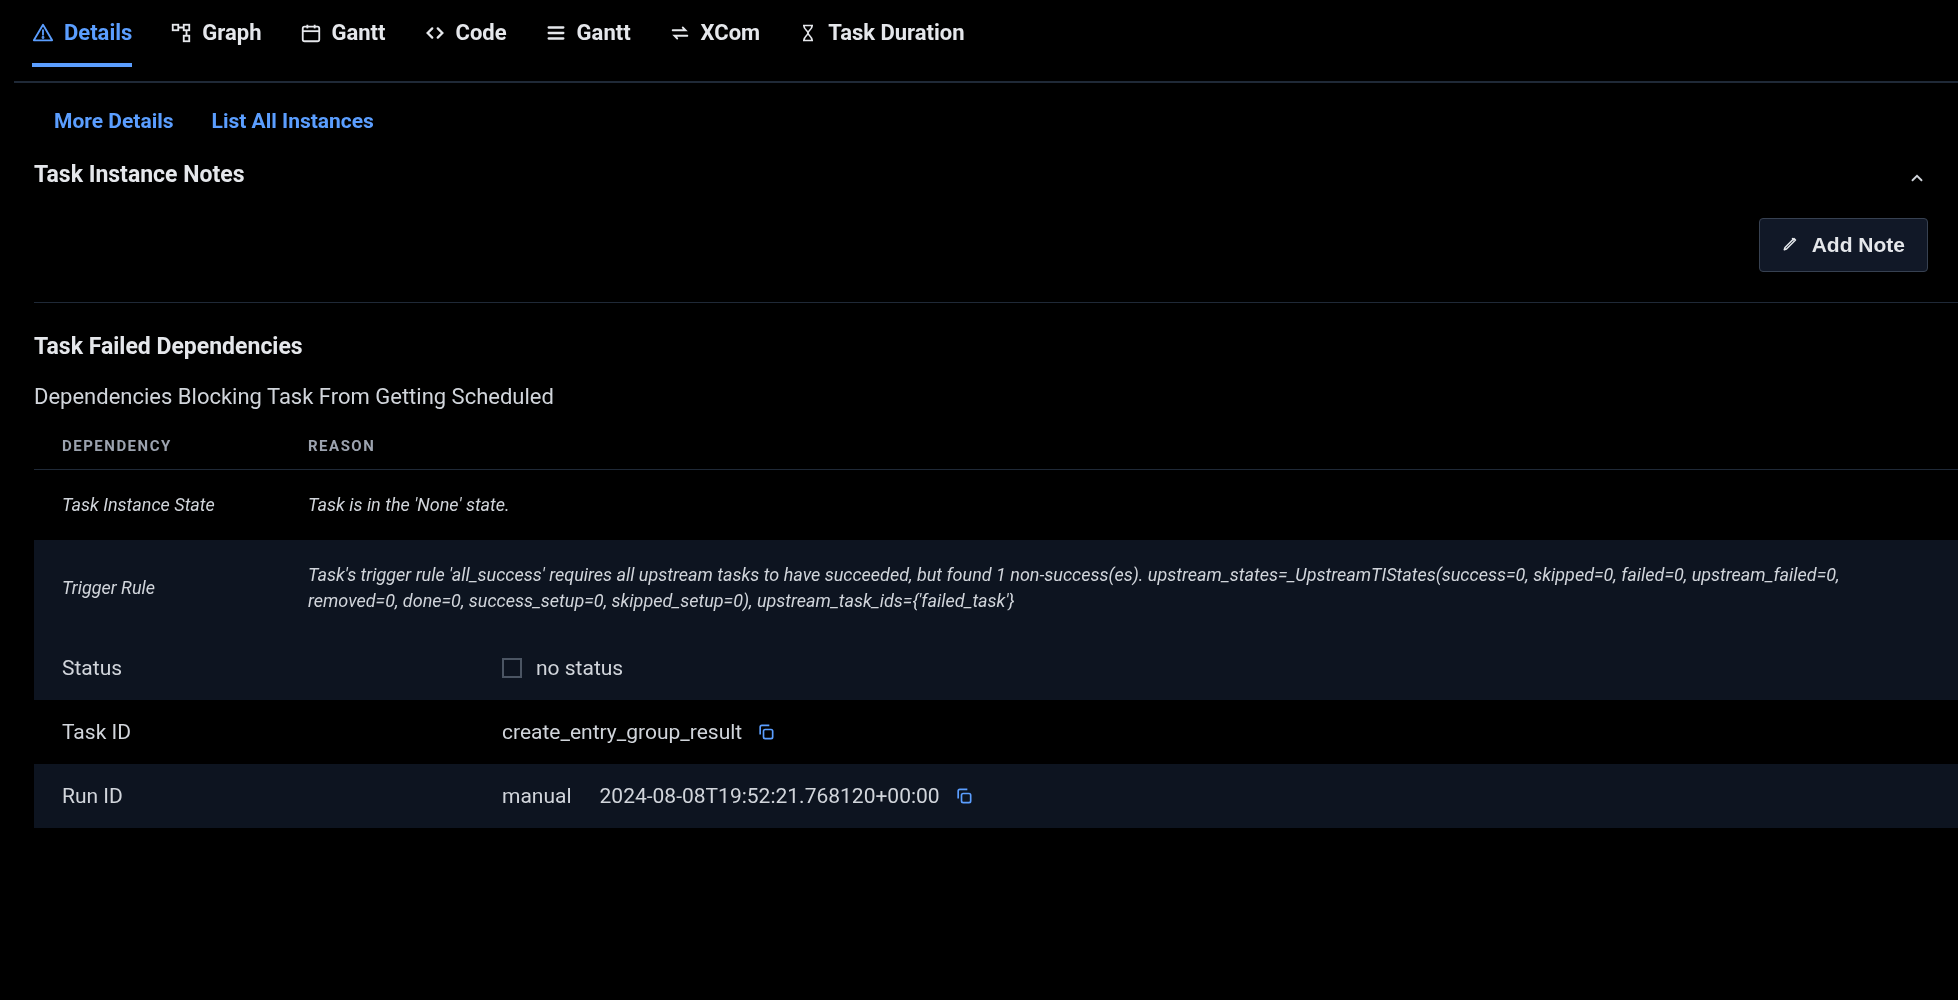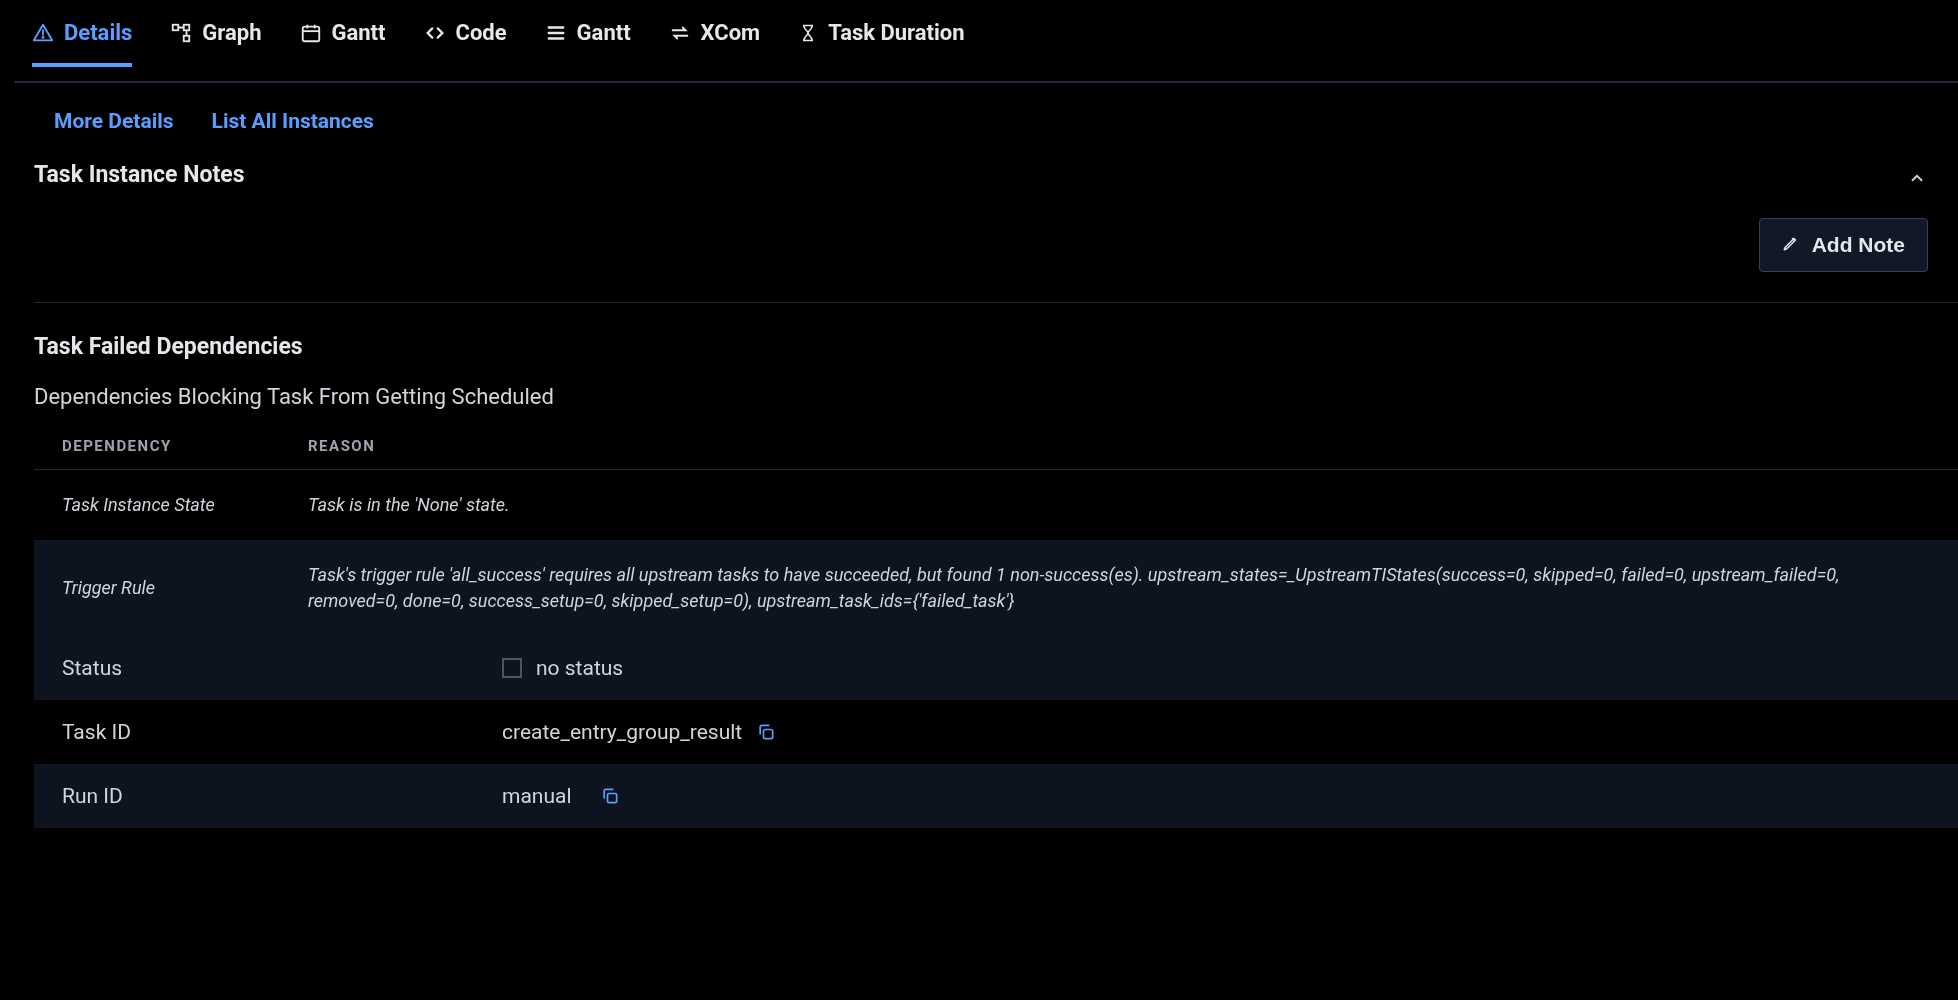--- a/index.html
+++ b/index.html
@@ -317,20 +317,21 @@
               <rect x="9" y="9" width="11" height="11" rx="2"></rect>
               <path d="M5 15V6a2 2 0 0 1 2-2h9"></path>
             </svg>
         </span>
       </div>
     </div>
     <div class="kv-row alt">
       <div class="kv-key">Run ID</div>
       <div class="kv-val">
         <span class="run-prefix">manual</span>
+        <span>2024-08-08T19:52:21.768120+00:00</span>
         <span class="copy-icon">
           <svg width="20" height="20" viewBox="0 0 24 24" fill="none" stroke="currentColor" stroke-width="2" stroke-linejoin="round">
               <rect x="9" y="9" width="11" height="11" rx="2"></rect>
               <path d="M5 15V6a2 2 0 0 1 2-2h9"></path>
             </svg>
         </span>
       </div>
     </div>
   </div>
 

